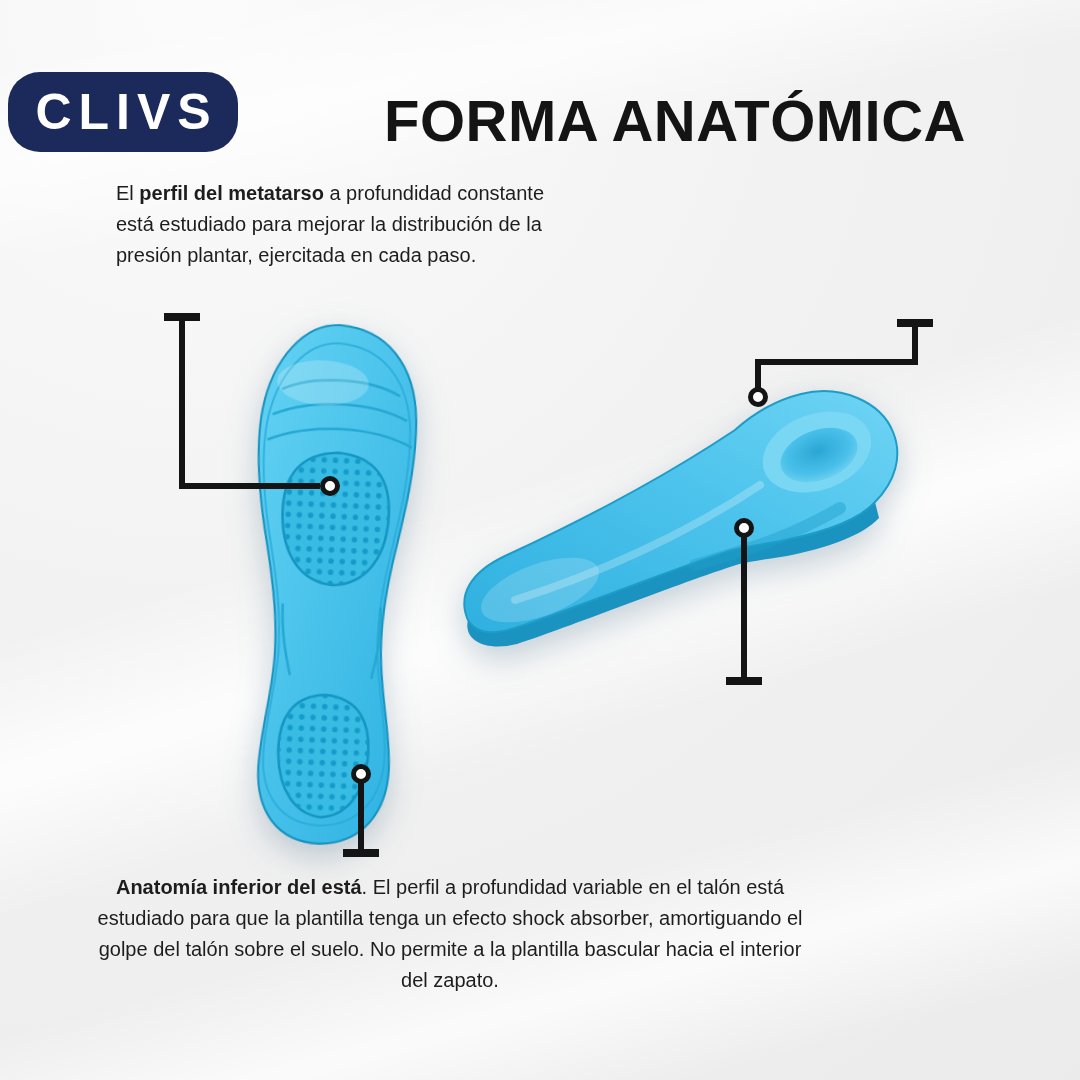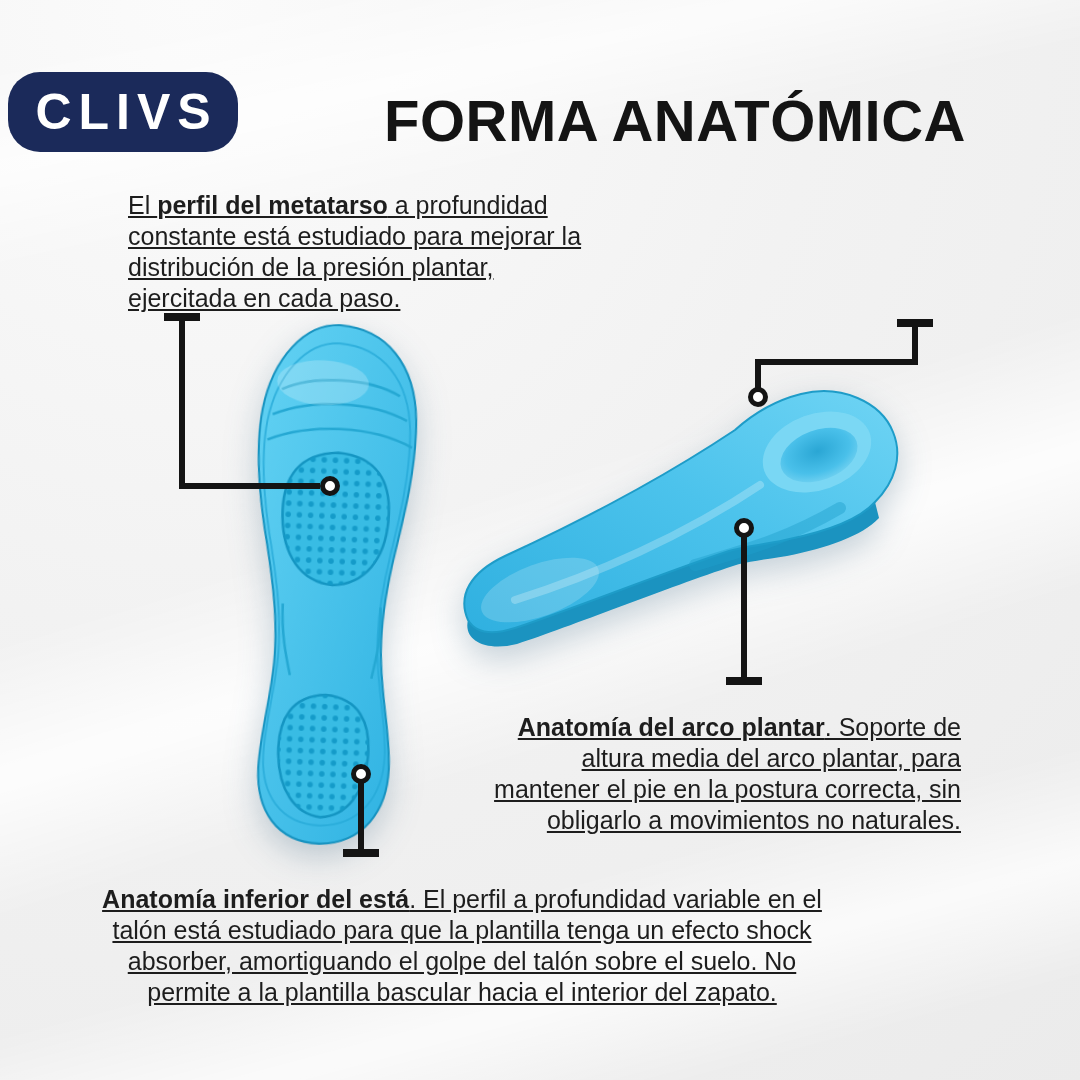--- a/index.html
+++ b/index.html
@@ -24,21 +24,21 @@
     display:flex;align-items:center;justify-content:center;
   }
   .logo span{
     color:#ffffff;font-size:50px;font-weight:800;letter-spacing:0.14em;padding-left:0.14em;
   }
   .title{
     position:absolute;left:255px;top:72px;width:810px;margin:15px;
     text-align:center;font-size:58px;font-weight:800;letter-spacing:0.5px;color:#141414;
   }
 
-  .annotation{position:absolute;margin:16px;font-size:25px;line-height:31px;color:#1d1d1d;z-index:5;text-decoration:underline;}
+  .annotation{position:absolute;margin:4px;font-size:20px;line-height:31px;color:#1d1d1d;z-index:5;}
   .annotation strong{font-weight:700;}
   .ann-metatarso{left:112px;top:174px;width:455px;text-align:left;}
   .ann-talon-superior{right:103px;top:172px;width:372px;text-align:right;}
   .ann-arco-plantar{right:103px;top:696px;width:480px;text-align:right;}
   .ann-talon-inferior{left:82px;top:868px;width:728px;text-align:center;}
 
   .insole-top{position:absolute;left:212px;top:320px;width:235px;height:530px;transform:rotate(2.5deg);z-index:2;}
   .insole-side{position:absolute;left:445px;top:360px;width:470px;height:300px;z-index:2;}
   .insole-top svg,.insole-side svg{width:100%;height:100%;display:block;filter:drop-shadow(0 12px 16px rgba(30,80,110,0.25));}
 
@@ -54,21 +54,20 @@
   <div class="bg-wave bg-wave-3"></div>
 
   <div class="logo">
     <span>CLIVS</span>
   </div>
   <h1 class="title">FORMA ANATÓMICA</h1>
 
   <p class="annotation ann-metatarso"><span>El </span><strong>perfil del metatarso</strong><span> a profundidad constante está estudiado para mejorar la distribución de la presión plantar, ejercitada en cada paso.</span></p>
 
 
-  <p class="annotation ann-arco-plantar"><span></span><strong>Anatomía del arco plantar</strong><span>. Soporte de altura media del arco plantar, para mantener el pie en la postura correcta, sin obligarlo a movimientos no naturales.</span></p>
 
   <p class="annotation ann-talon-inferior"><span></span><strong>Anatomía inferior del está</strong><span>. El perfil a profundidad variable en el talón está estudiado para que la plantilla tenga un efecto shock absorber, amortiguando el golpe del talón sobre el suelo. No permite a la plantilla bascular hacia el interior del zapato.</span></p>
 
   <div class="insole-top">
     <svg viewBox="0 0 230 520" preserveAspectRatio="xMidYMid meet">
       <defs>
         <linearGradient id="topBody" x1="0" y1="0" x2="1" y2="1">
           <stop offset="0" stop-color="#63d2f3"></stop>
           <stop offset="1" stop-color="#2eb2e2"></stop>
         </linearGradient>

